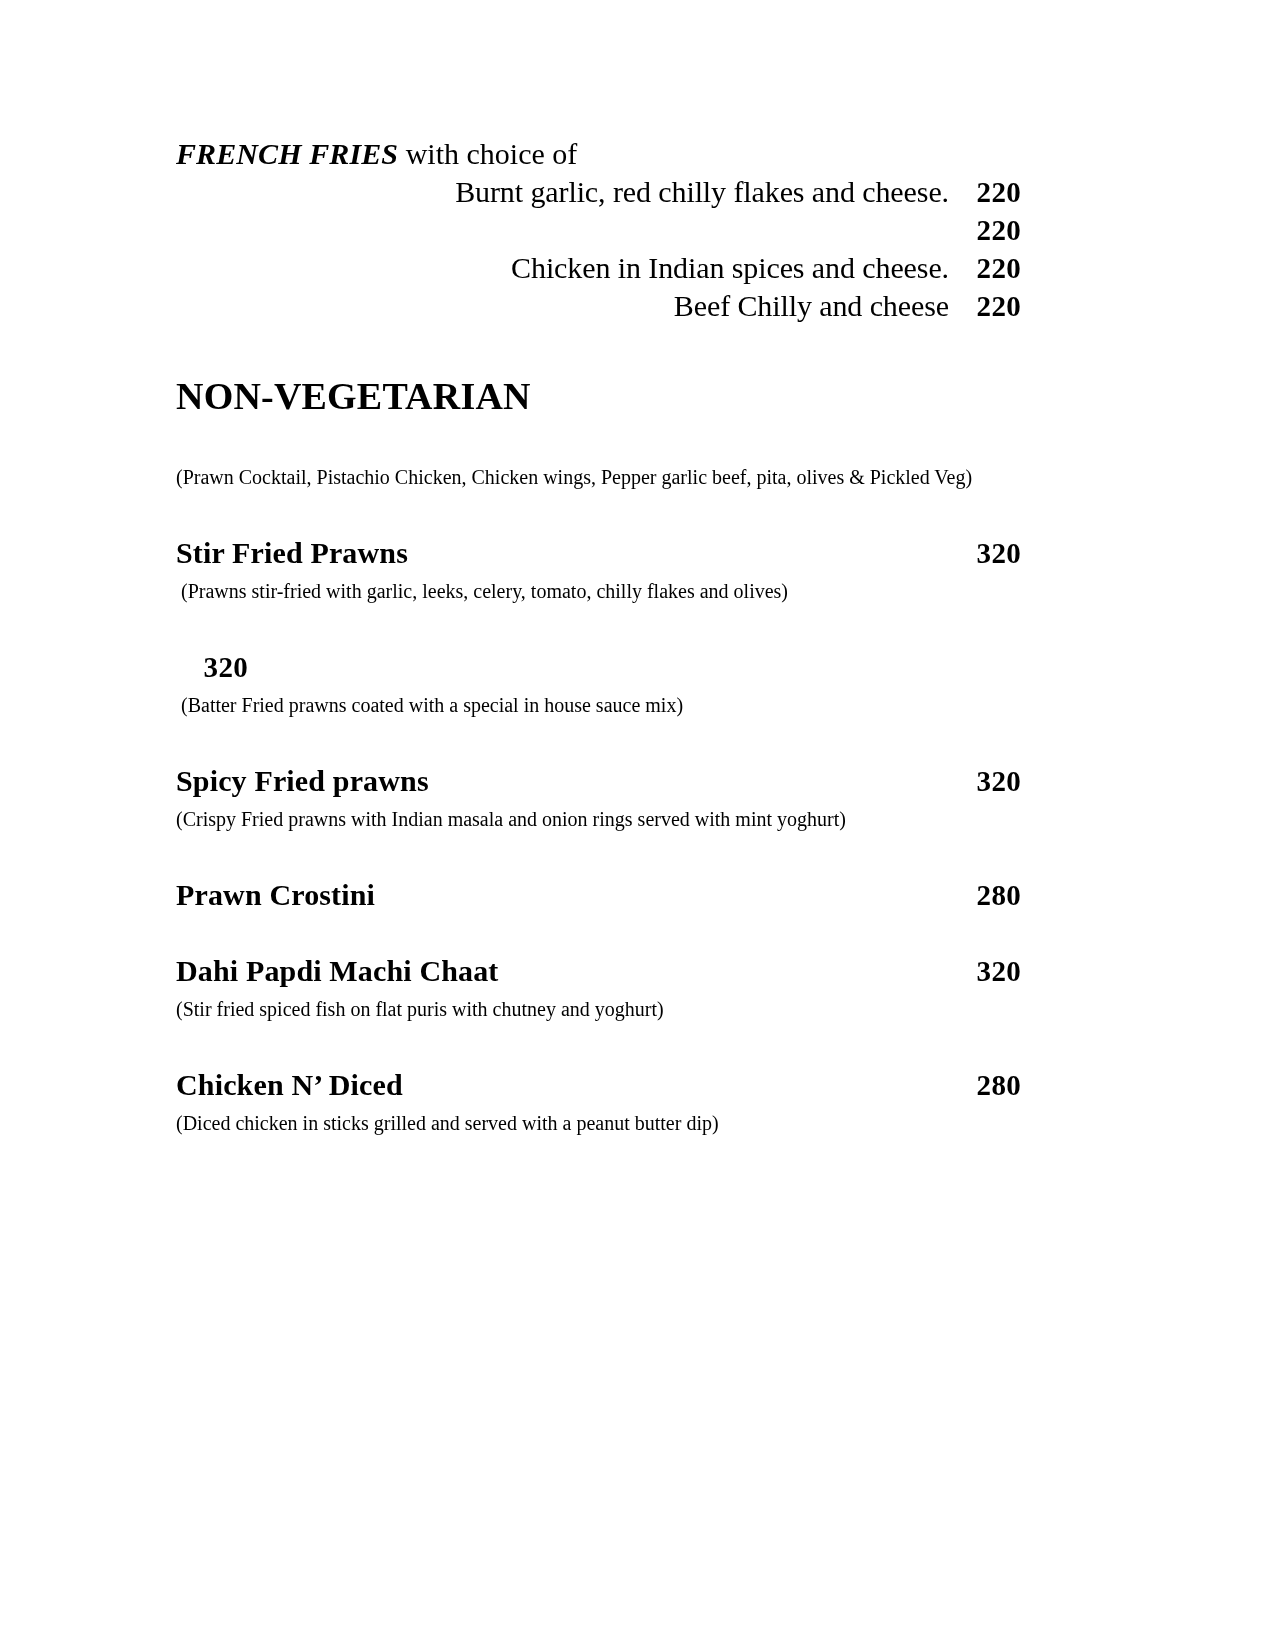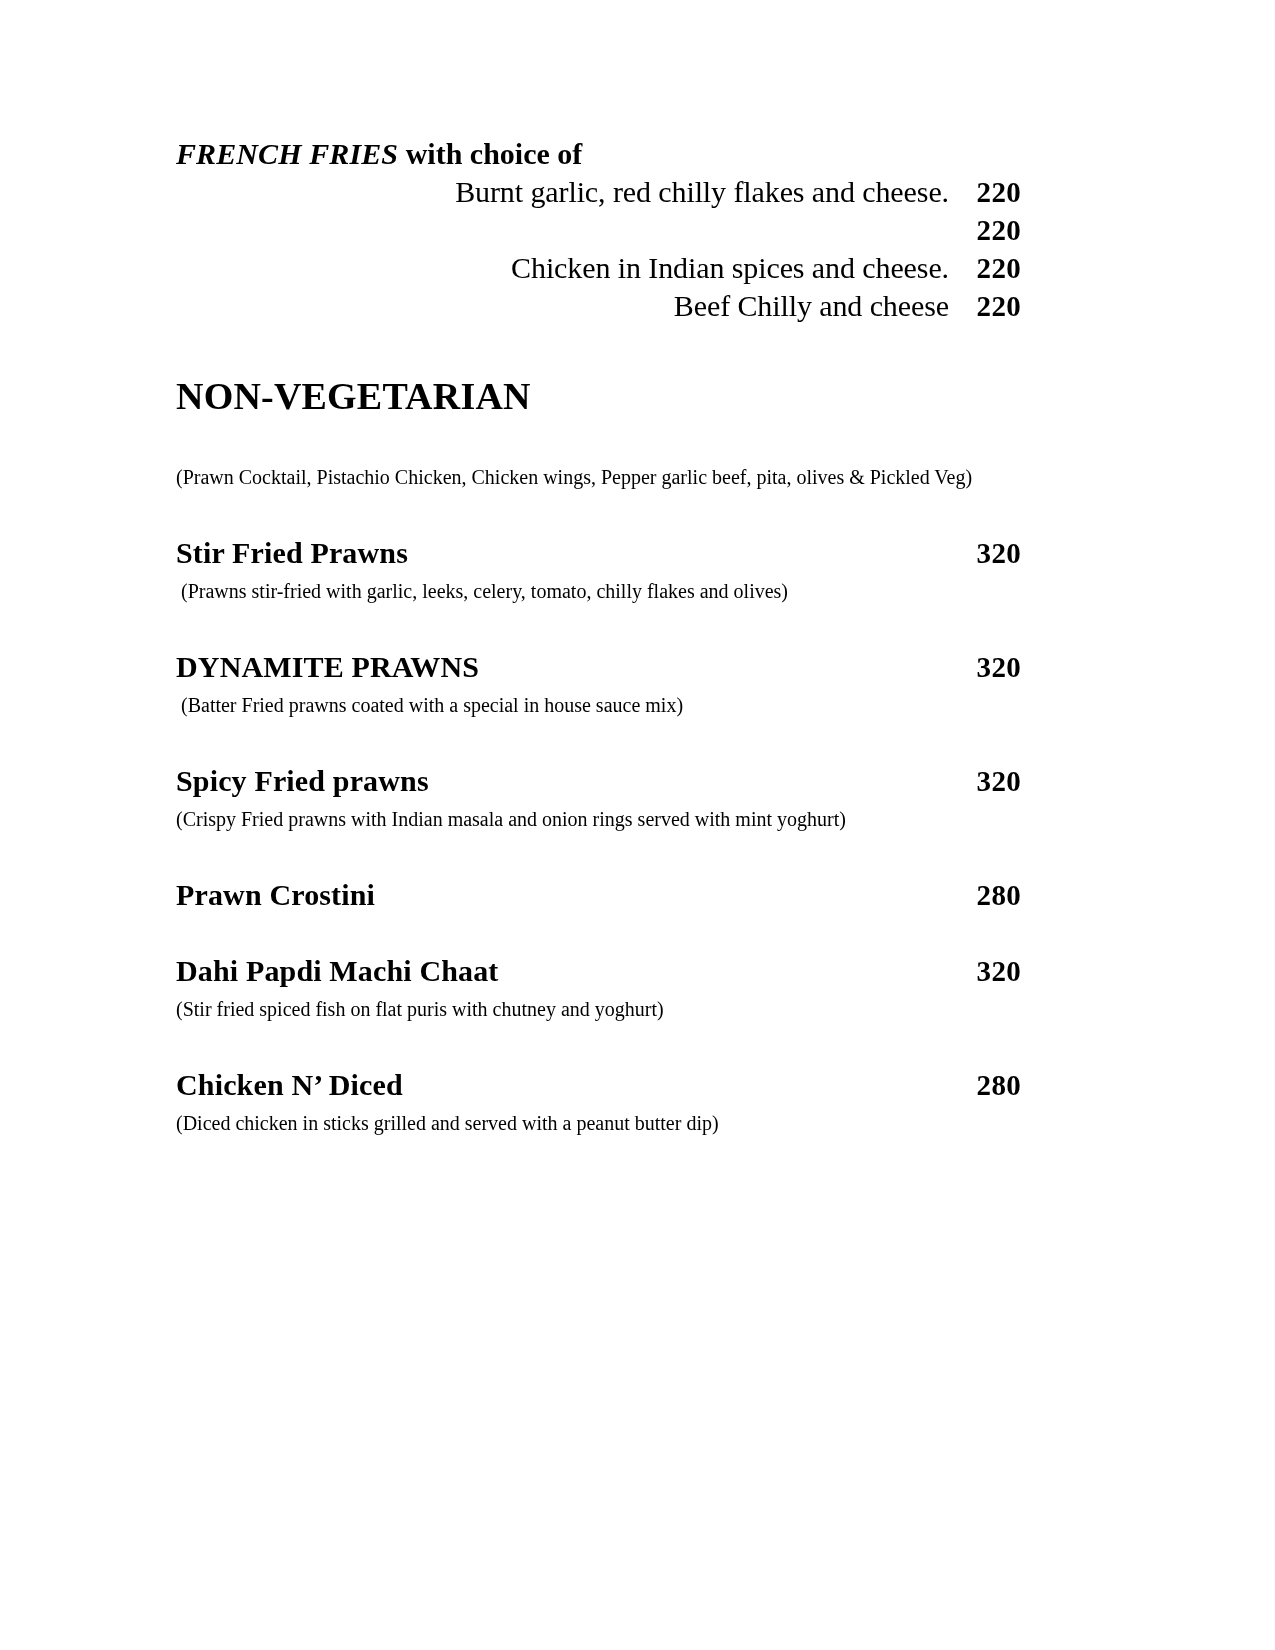--- a/index.html
+++ b/index.html
@@ -53,21 +53,21 @@
     font-size: 30px;
     line-height: 38px;
     margin-bottom: 0;
   }
   .intro .lead b {
     font-weight: bold;
     letter-spacing: 0.1px;
     font-style: italic;
   }
   .intro .lead span.rest {
-    font-weight: bold;
+    font-weight: normal;
   }
 
   
   .section-heading {
     font-size: 38px;
     line-height: 48px;
     font-weight: bold;
     letter-spacing: 0.2px;
     margin-top: 47px;
     margin-bottom: 0;
@@ -146,21 +146,20 @@
   <div class="item">
     <div class="item-head">
       <span class="item-name">Stir Fried Prawns</span>
       <span class="item-price">320</span>
     </div>
     <div class="item-desc"> (Prawns stir-fried with garlic, leeks, celery, tomato, chilly flakes and olives)</div>
   </div>
 
   <div class="item wide">
     <div class="item-head">
-      <span class="item-name">DYNAMITE PRAWNS</span>
       <span class="item-price">320</span>
     </div>
     <div class="item-desc"> (Batter Fried prawns coated with a special in house sauce mix)</div>
   </div>
 
   <div class="item">
     <div class="item-head">
       <span class="item-name">Spicy Fried prawns</span>
       <span class="item-price">320</span>
     </div>

